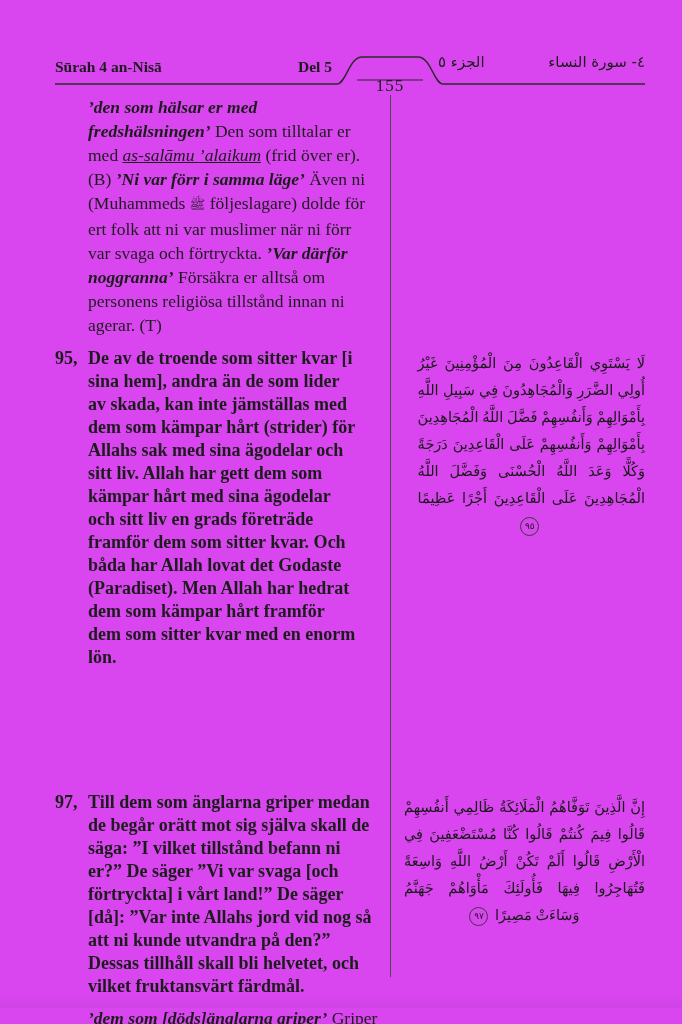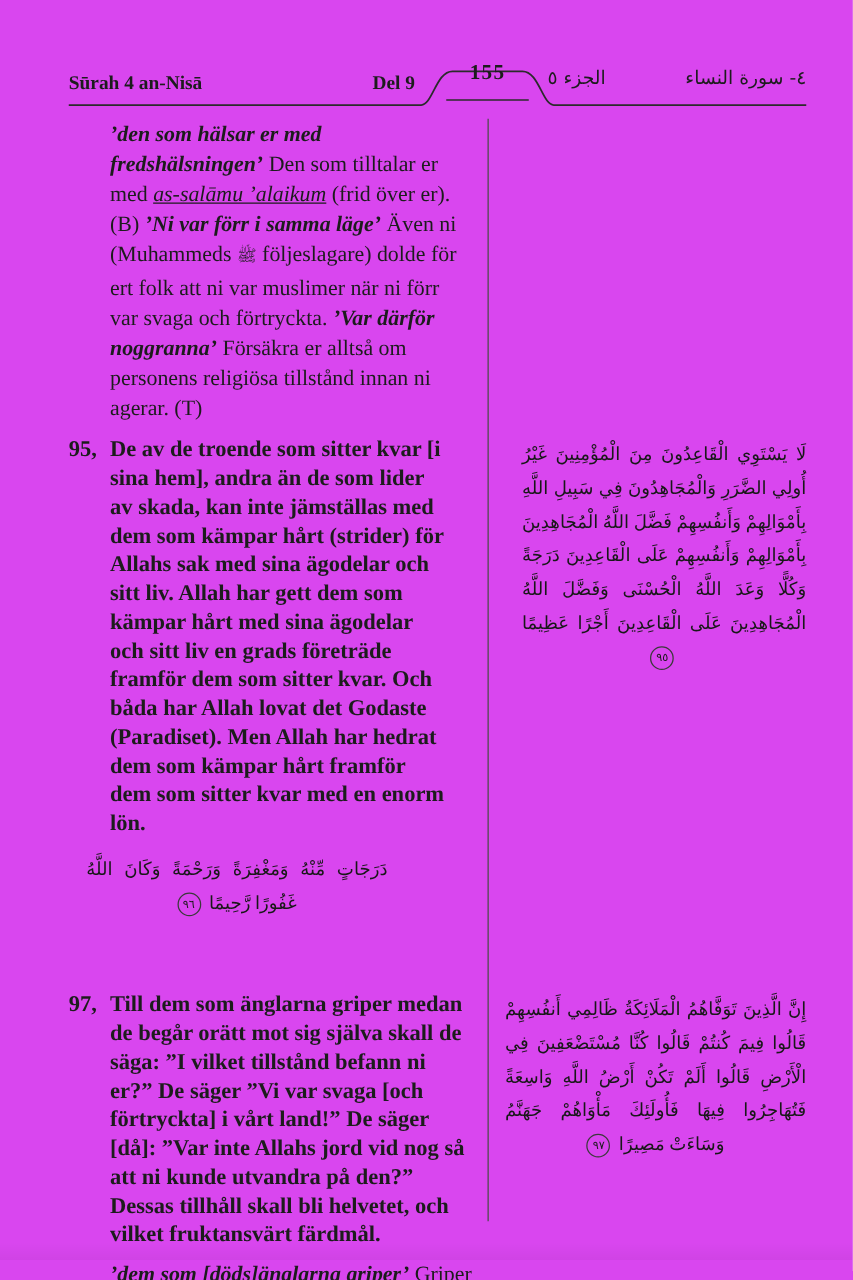--- a/index.html
+++ b/index.html
@@ -11,21 +11,21 @@
     margin:0 auto;
     overflow:hidden;
     color:#1c1c1c;
     font-family:"Liberation Serif","DejaVu Serif",serif;
   }
   
   .hdr-svg{position:absolute;top:0;left:0;}
   .h-item{position:absolute;white-space:nowrap;}
   .h-left{left:55px;top:58px;font-weight:bold;font-size:15.5px;}
   .h-del{left:240px;width:92px;top:58px;text-align:right;font-weight:bold;font-size:15.5px;}
-  .h-page{left:350px;width:80px;top:48px;text-align:center;font-weight:bold;font-size:17px;letter-spacing:1px;}
+  .h-page{left:350px;width:80px;top:76px;text-align:center;font-weight:normal;font-size:17px;letter-spacing:1px;}
   .h-juz{left:438px;top:53px;font-size:15px;direction:rtl;font-family:"DejaVu Sans",sans-serif;}
   .h-surah{right:37px;top:53px;font-size:15px;direction:rtl;font-family:"DejaVu Sans",sans-serif;}
   
   .content{position:absolute;top:95px;left:55px;width:590px;}
   .row{display:flex;margin-bottom:10px;}
   .sv{position:relative;width:335px;box-sizing:border-box;padding-left:33px;padding-right:12px;}
   .ar{width:255px;box-sizing:border-box;padding-left:14px;padding-top:3px;direction:rtl;}
   .divider{position:absolute;left:390px;top:95px;height:882px;width:0;border-left:1.6px solid #4a4a4a;}
   .vnum{position:absolute;left:0;top:1px;font-weight:bold;font-size:18px;}
   .commentary{margin:0;font-size:17.5px;line-height:24px;}
@@ -59,21 +59,21 @@
 <body>
 
 <div class="page">
 
   <header>
     <svg class="hdr-svg" width="682" height="100" viewBox="0 0 682 100">
       <path d="M 55 84 H 337 C 346 84 349 57 362 57 H 418 C 431 57 434 84 443 84 H 645" fill="none" stroke="#2b2b2b" stroke-width="1.4"></path>
       <path d="M 357 80 H 423" fill="none" stroke="#2b2b2b" stroke-width="1.2"></path>
     </svg>
     <div class="h-item h-left">Sūrah 4 an-Nisā</div>
-    <div class="h-item h-del">Del 9</div>
+    <div class="h-item h-del">Del 5</div>
     <div class="h-item h-page">155</div>
     <div class="h-item h-juz">الجزء ٥</div>
     <div class="h-item h-surah">٤- سورة النساء</div>
   </header>
 
   <div class="divider"></div>
 
   <main class="content">
 
     <section class="row row-min-0">
@@ -88,24 +88,20 @@
         <span class="vnum">95,</span>
         <p class="verse">De av de troende som sitter kvar [i sina hem], andra än de som lider av skada, kan inte jämställas med dem som kämpar hårt (strider) för Allahs sak med sina ägodelar och sitt liv. Allah har gett dem som kämpar hårt med sina ägodelar och sitt liv en grads företräde framför dem som sitter kvar. Och båda har Allah lovat det Godaste (Paradiset). Men Allah har hedrat dem som kämpar hårt framför dem som sitter kvar med en enorm lön.</p>
       </div>
       <div class="ar">
         <p class="arabic"><span>لَا يَسْتَوِي الْقَاعِدُونَ مِنَ الْمُؤْمِنِينَ غَيْرُ أُولِي الضَّرَرِ وَالْمُجَاهِدُونَ فِي سَبِيلِ اللَّهِ بِأَمْوَالِهِمْ وَأَنفُسِهِمْ فَضَّلَ اللَّهُ الْمُجَاهِدِينَ بِأَمْوَالِهِمْ وَأَنفُسِهِمْ عَلَى الْقَاعِدِينَ دَرَجَةً وَكُلًّا وَعَدَ اللَّهُ الْحُسْنَى وَفَضَّلَ اللَّهُ الْمُجَاهِدِينَ عَلَى الْقَاعِدِينَ أَجْرًا عَظِيمًا</span>
           <span class="ayah"><span>٩٥</span></span></p>
       </div>
     </section>
 
     <section class="row row-min-2">
-      <div class="ar">
-        <p class="arabic"><span>دَرَجَاتٍ مِّنْهُ وَمَغْفِرَةً وَرَحْمَةً وَكَانَ اللَّهُ غَفُورًا رَّحِيمًا</span>
-          <span class="ayah"><span>٩٦</span></span></p>
-      </div>
     </section>
 
     <section class="row row-min-3">
       <div class="sv">
         <span class="vnum">97,</span>
         <p class="verse">Till dem som änglarna griper medan de begår orätt mot sig själva skall de säga: ”I vilket tillstånd befann ni er?” De säger ”Vi var svaga [och förtryckta] i vårt land!” De säger [då]: ”Var inte Allahs jord vid nog så att ni kunde utvandra på den?” Dessas tillhåll skall bli helvetet, och vilket fruktansvärt färdmål.</p>
         <p class="sub-commentary"><span class="seg-bi">’dem som [döds]änglarna griper’</span><span class="seg-n"> Griper deras själar vid dödsstunden. (T)</span></p>
       </div>
       <div class="ar">
         <p class="arabic"><span>إِنَّ الَّذِينَ تَوَفَّاهُمُ الْمَلَائِكَةُ ظَالِمِي أَنفُسِهِمْ قَالُوا فِيمَ كُنتُمْ قَالُوا كُنَّا مُسْتَضْعَفِينَ فِي الْأَرْضِ قَالُوا أَلَمْ تَكُنْ أَرْضُ اللَّهِ وَاسِعَةً فَتُهَاجِرُوا فِيهَا فَأُولَئِكَ مَأْوَاهُمْ جَهَنَّمُ وَسَاءَتْ مَصِيرًا</span>

